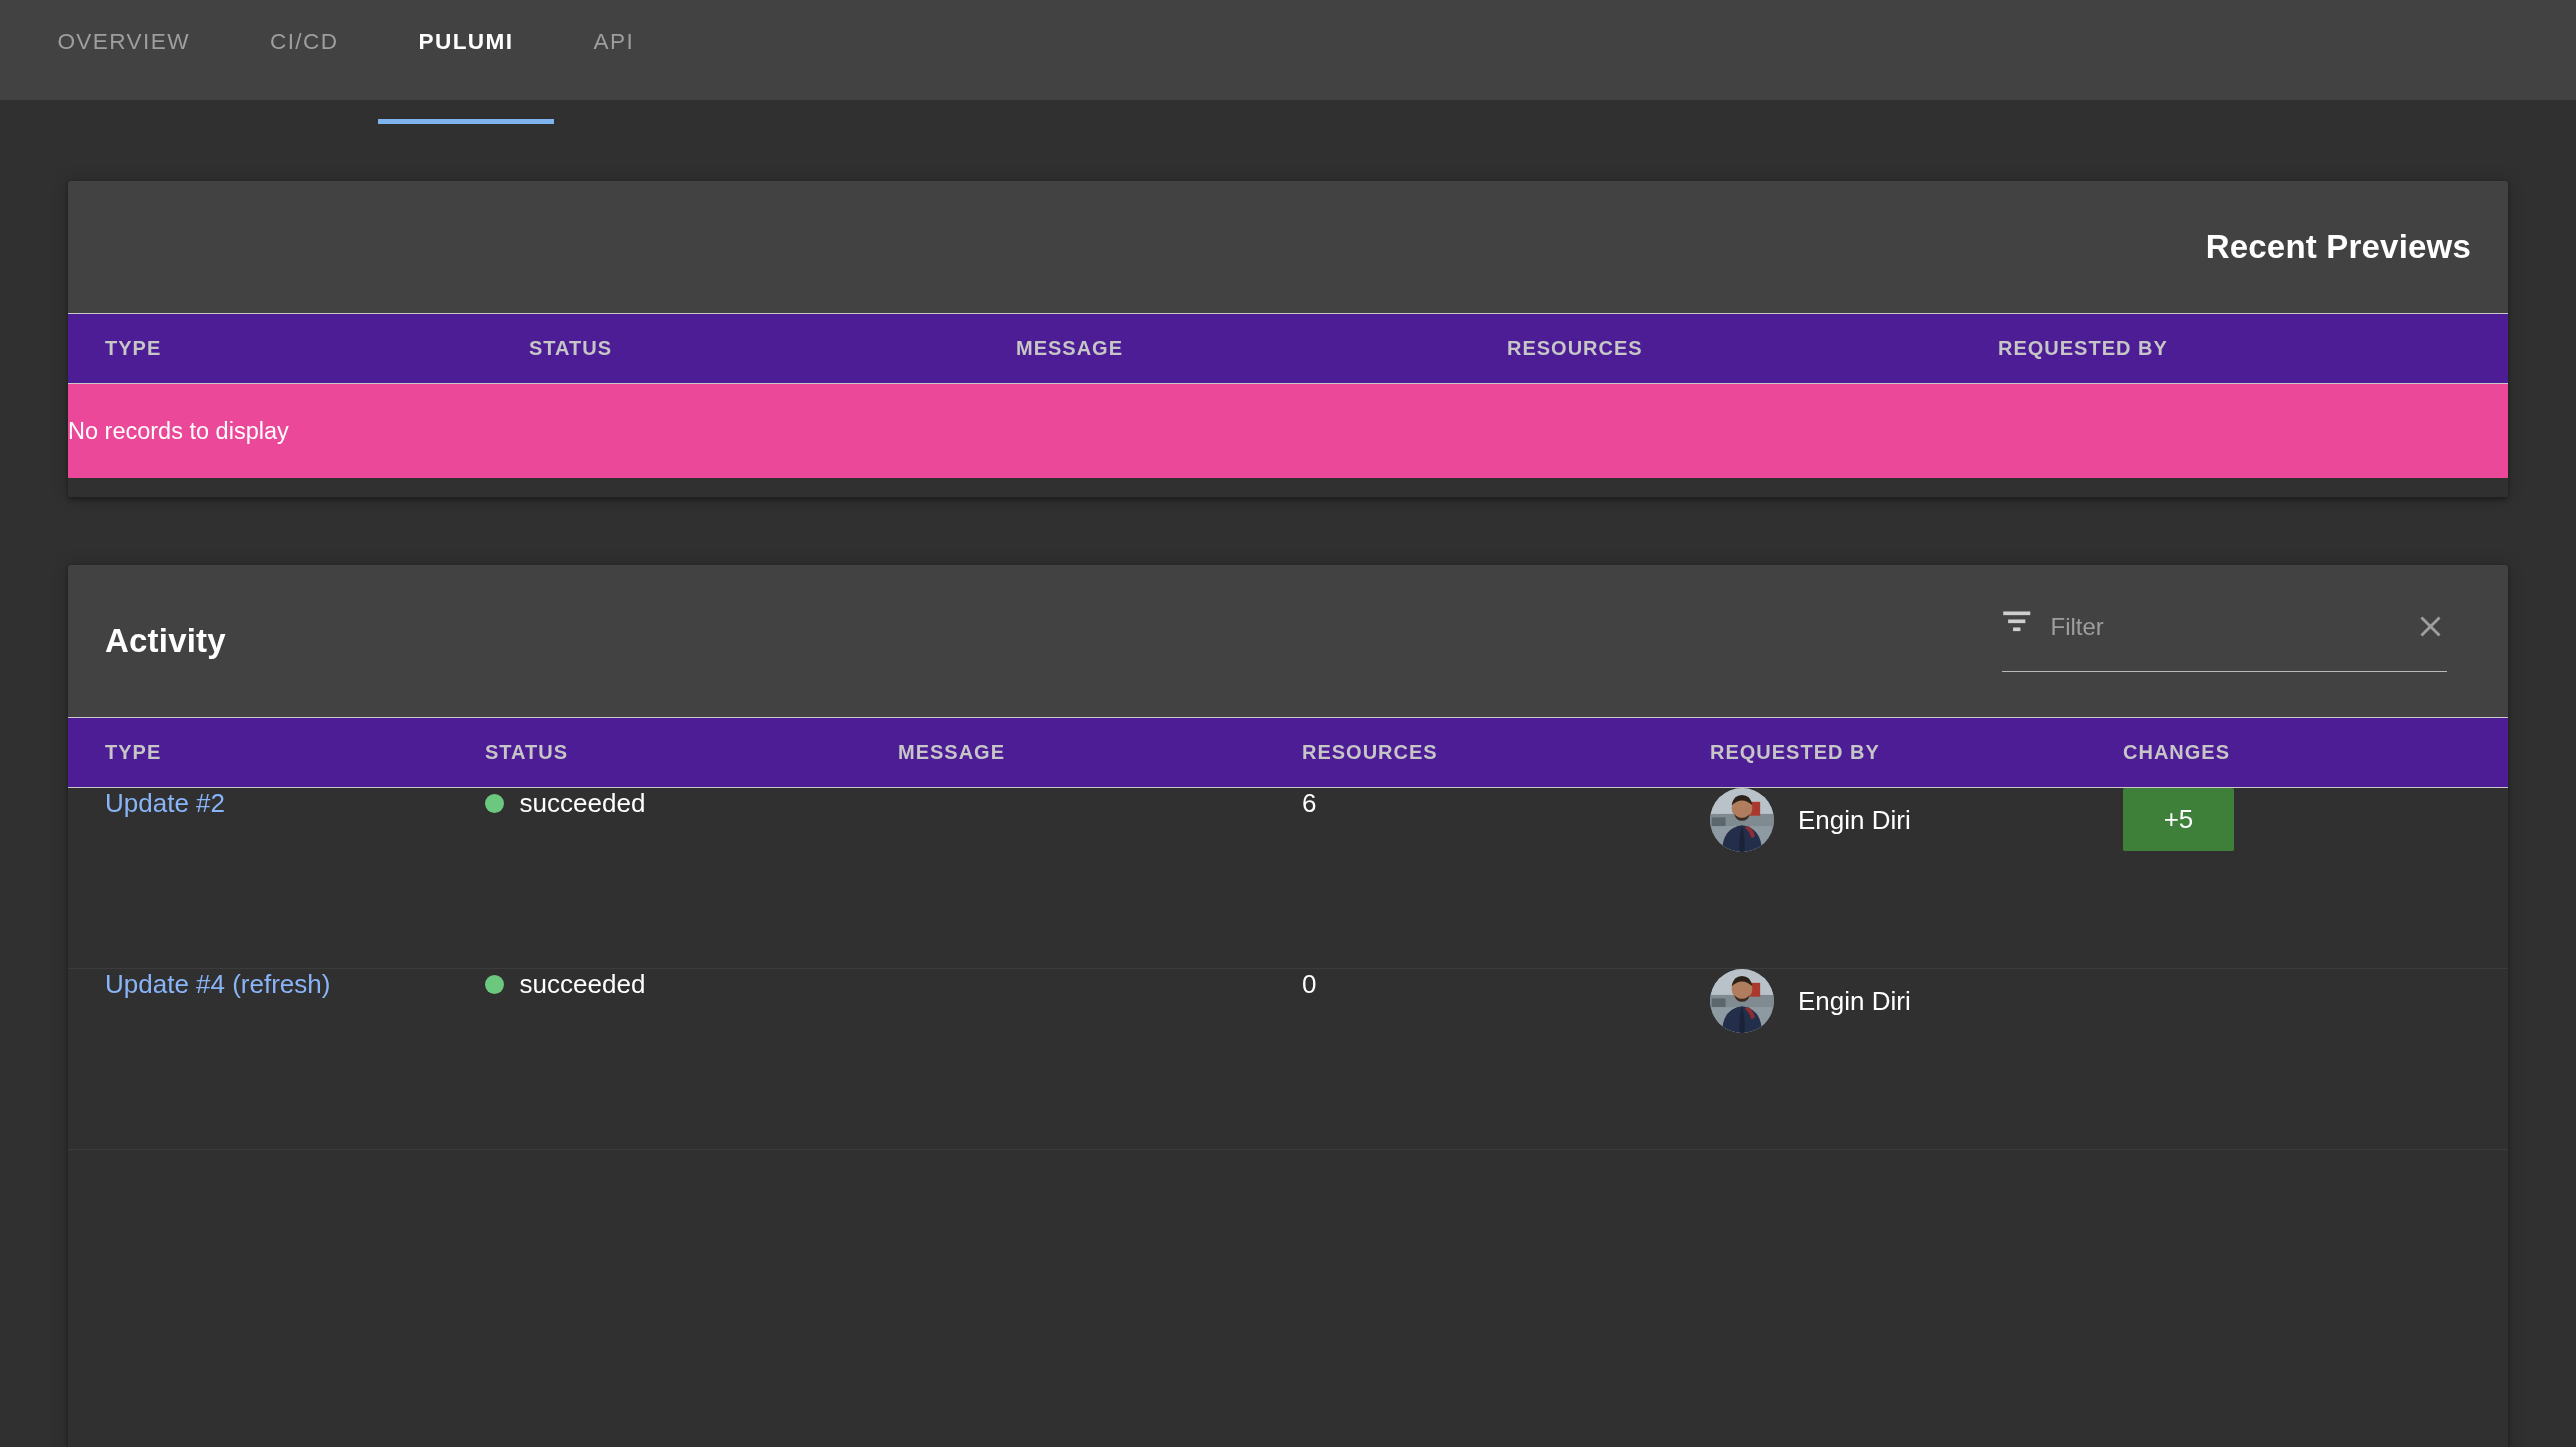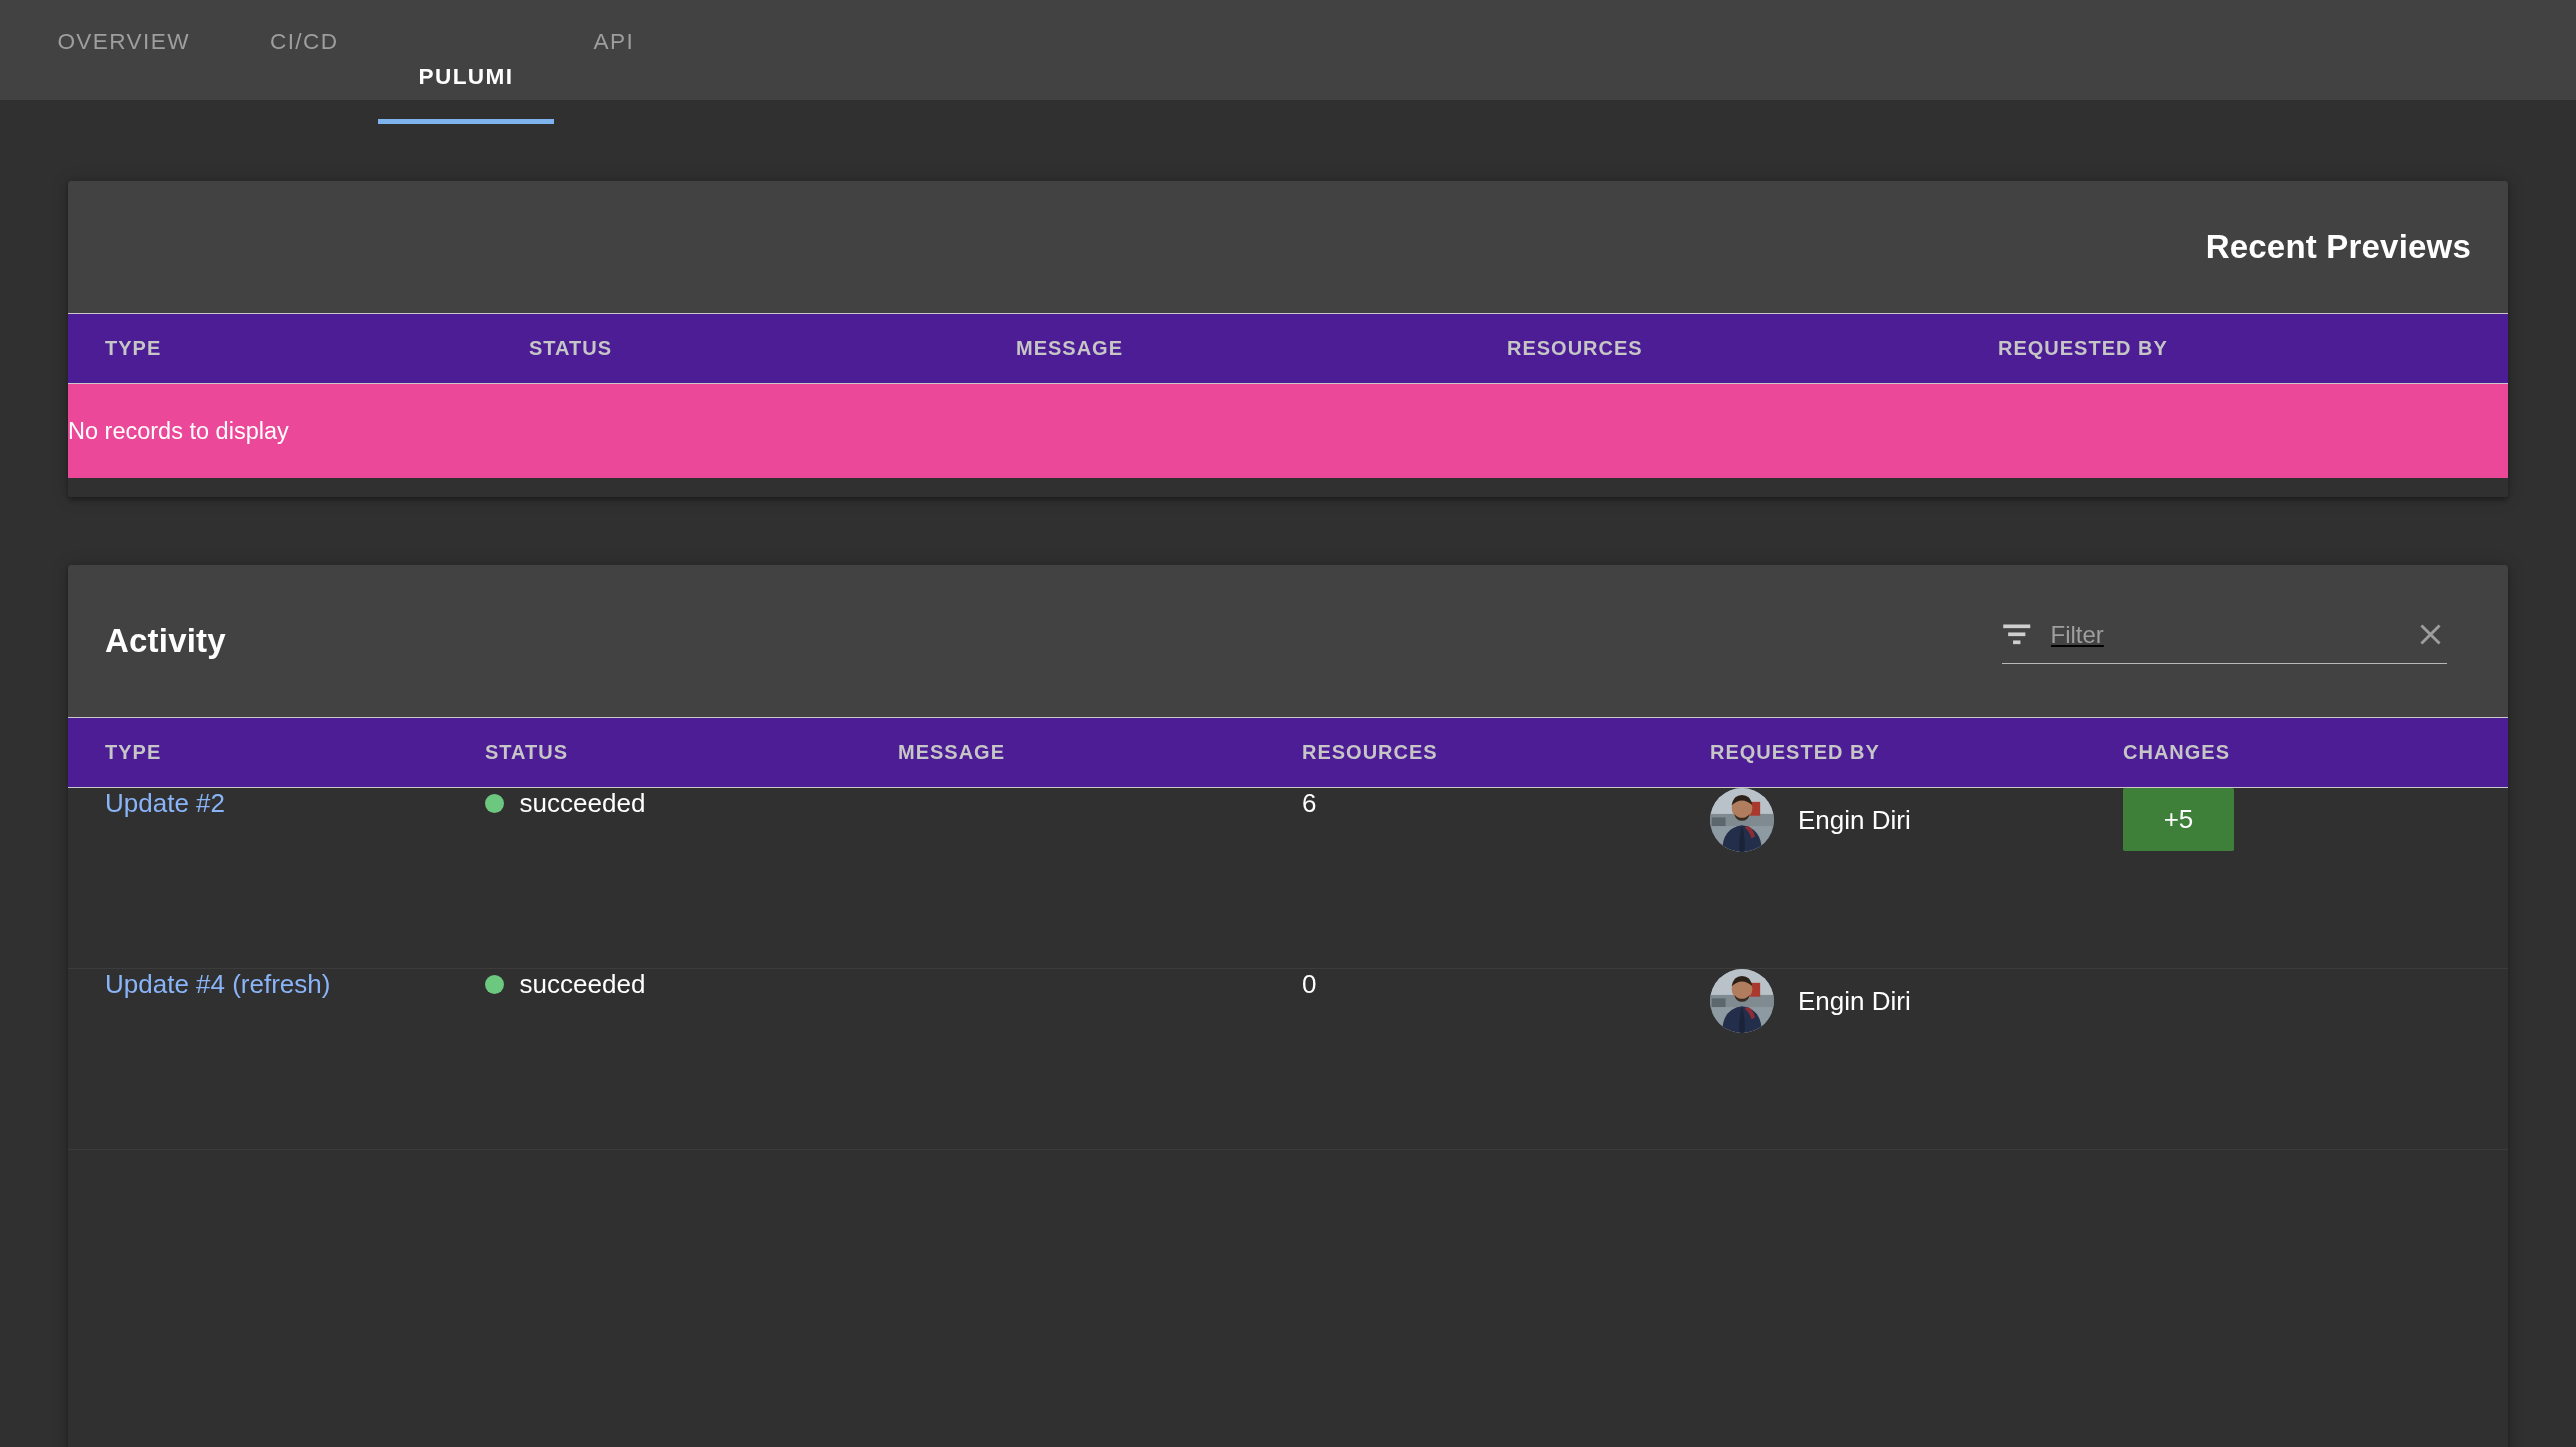--- a/index.html
+++ b/index.html
@@ -29,21 +29,21 @@
     padding: 29px 40px 0 40px;
     font-size: 22.6px;
     letter-spacing: 1.4px;
     font-weight: 500;
     color: #9e9e9e;
     text-transform: uppercase;
     white-space: nowrap;
     cursor: pointer;
     user-select: none;
   }
-  .tab.active { color: #ffffff; font-weight: 700; align-items: center; }
+  .tab.active { color: #ffffff; font-weight: 700; }
   .tab-underline {
     position: absolute;
     left: 0; right: 0; bottom: 0;
     height: 5.2px;
     background: #7fb3ee;
   }
 
   
   .page {
     background: #303030;
@@ -113,24 +113,22 @@
     height: 152px;
     display: flex;
     align-items: center;
     justify-content: space-between;
     padding: 0 37px;
   }
   .filter-wrap {
     width: 445px;
     margin-right: 24px;
     display: flex;
-    align-items: center;
     border-bottom: 1.7px solid #b9b9b9;
-    padding-bottom: 12px;
-    text-decoration: underline;
+    padding-bottom: 28px;
   }
   .filter-icon { width: 29.5px; height: 22.6px; margin-right: 19px; flex: 0 0 auto; }
   .filter-input {
     flex: 1 1 auto;
     background: transparent;
     border: none;
     outline: none;
     color: #ffffff;
     font-size: 24px;
     font-family: "Liberation Sans", sans-serif;

